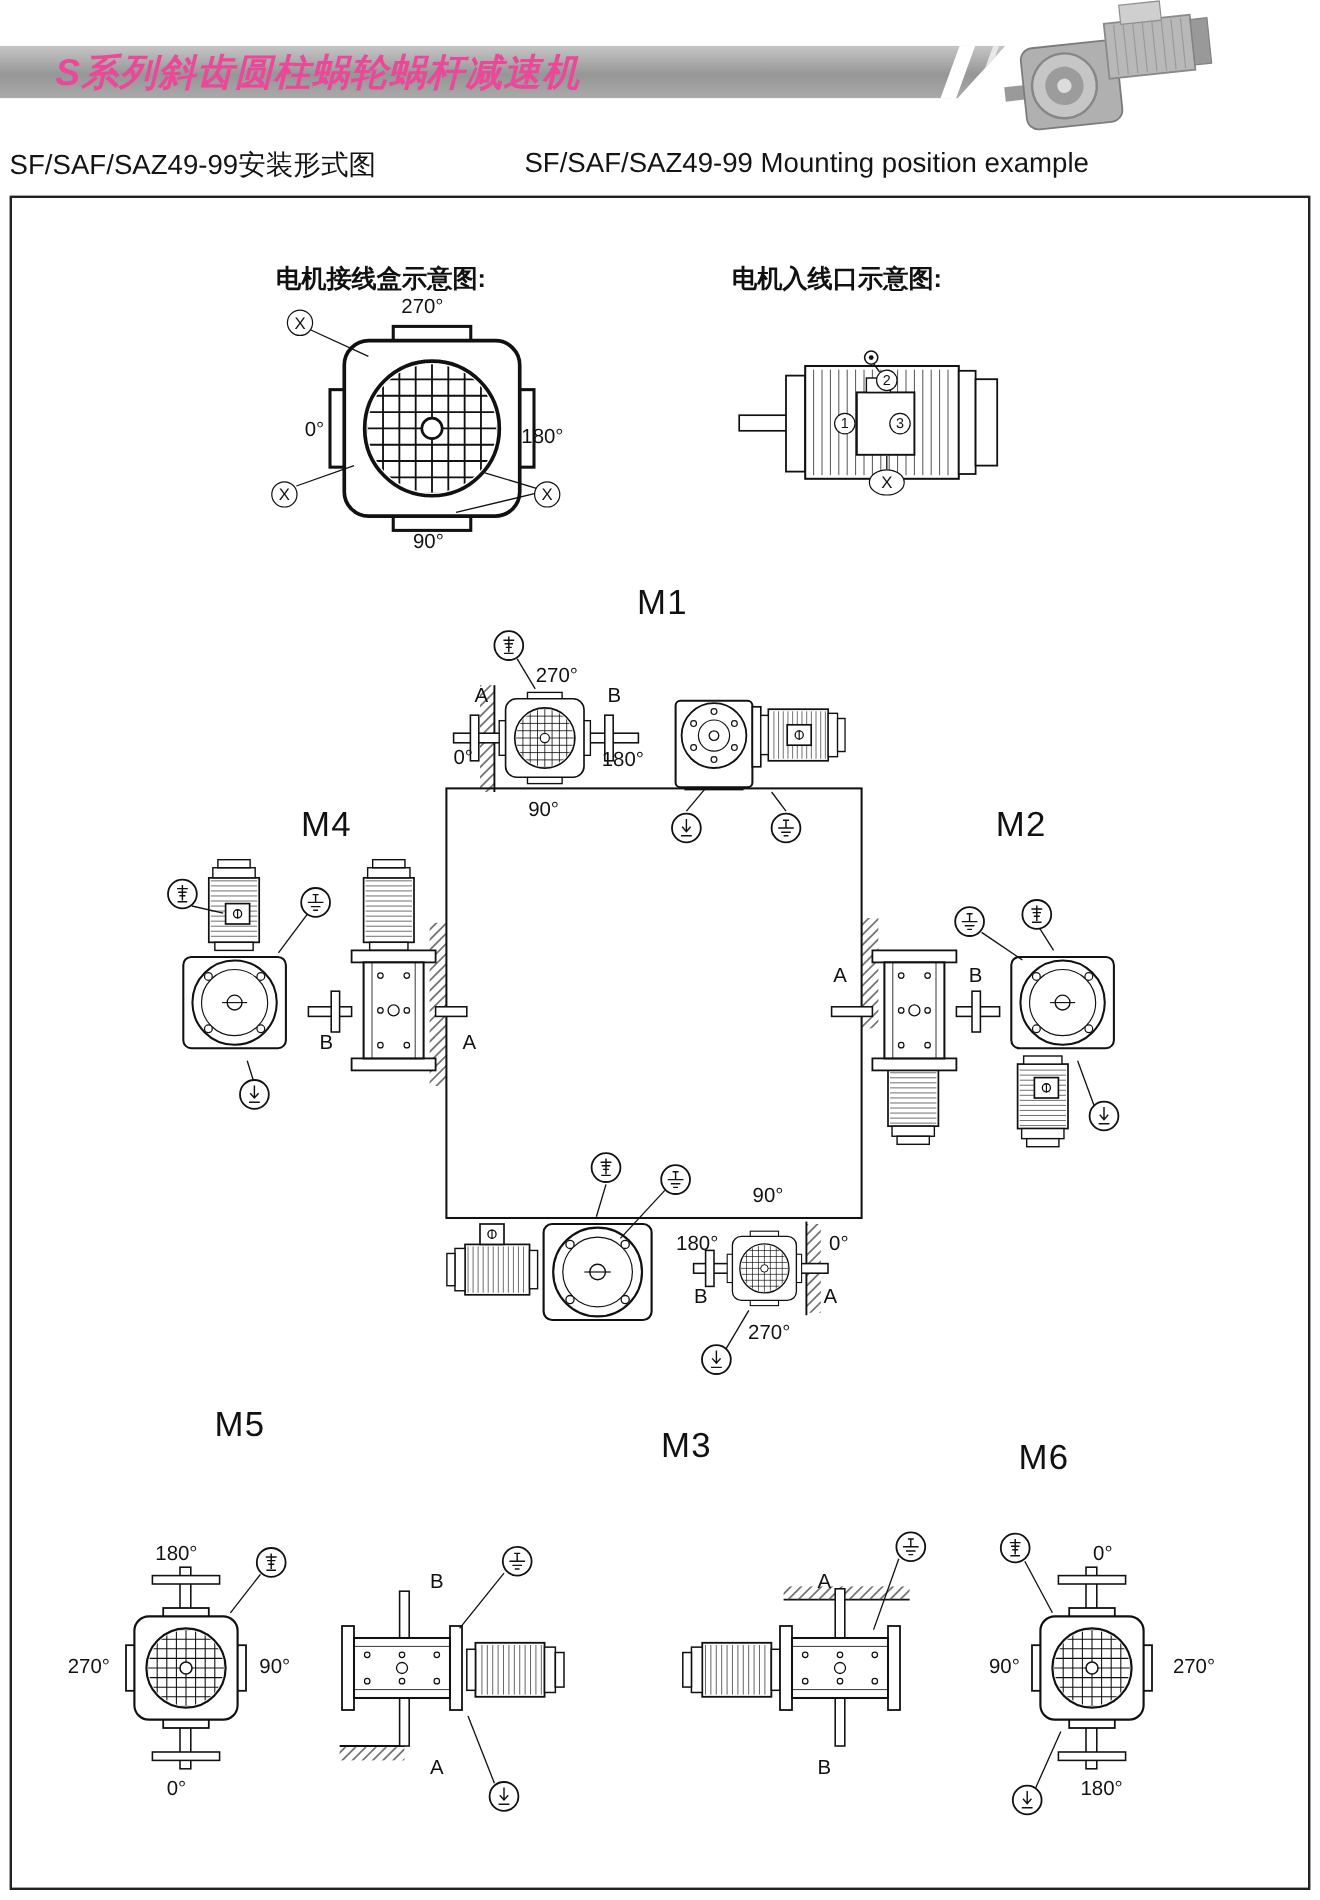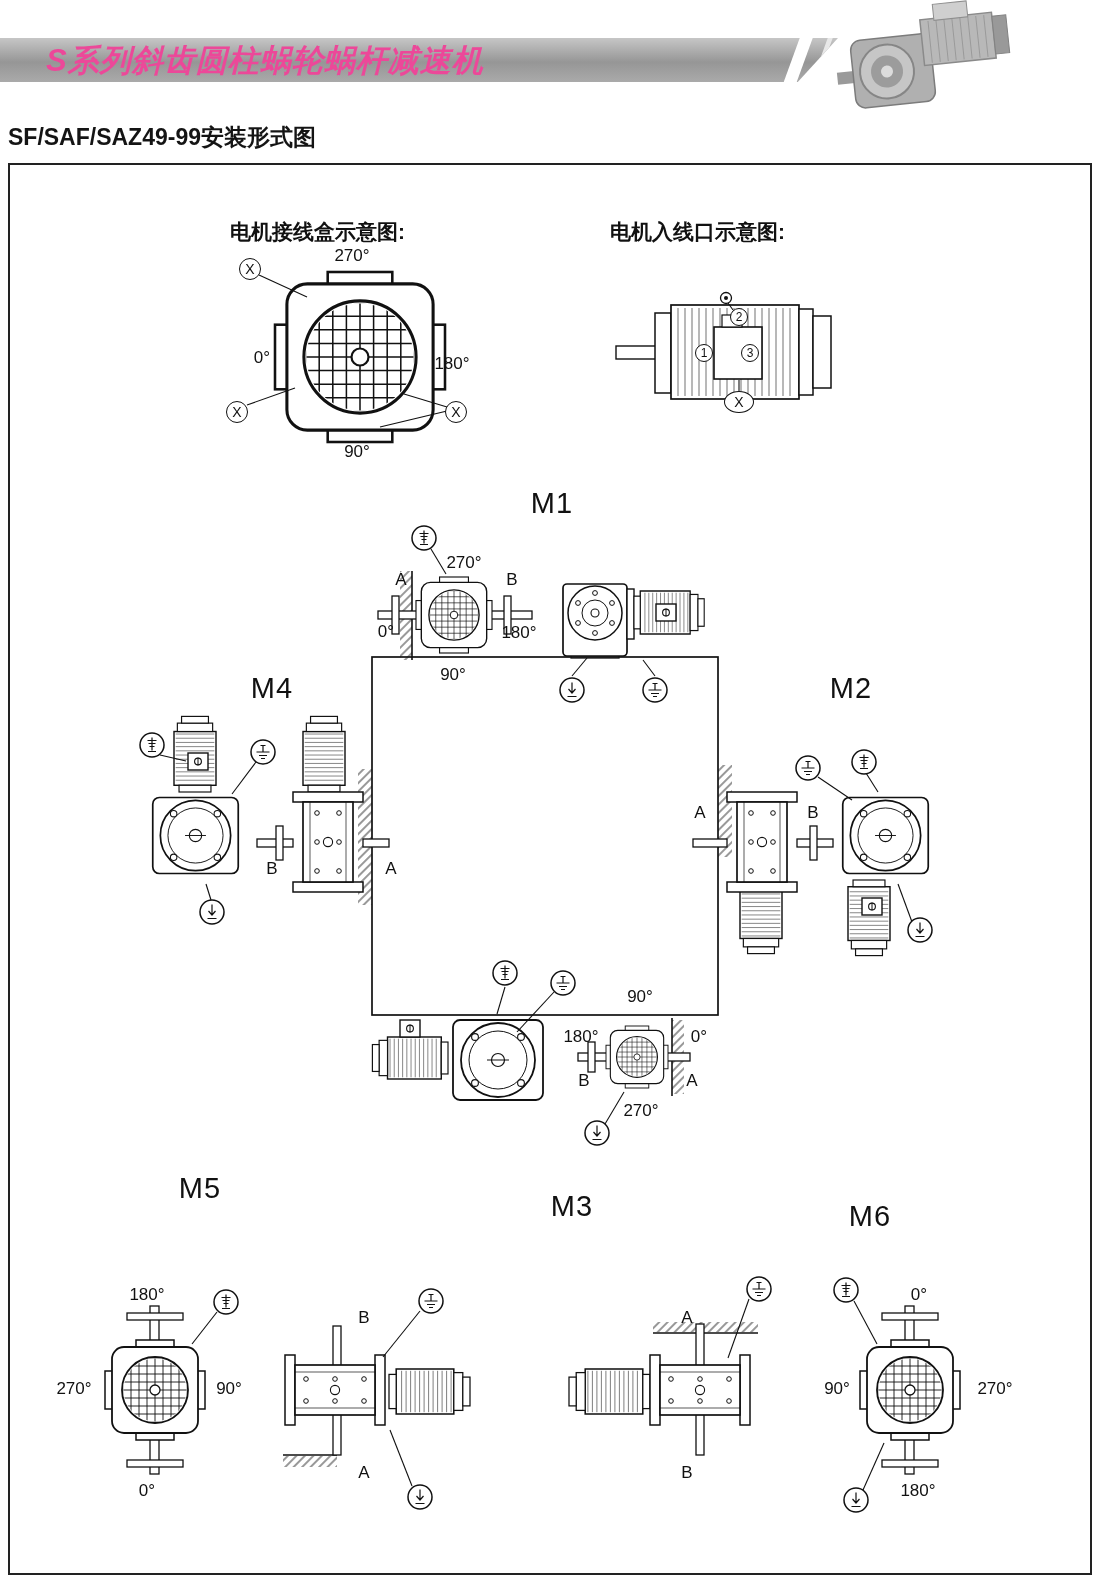--- a/index.html
+++ b/index.html
@@ -22,21 +22,21 @@
   .banner .slash2 {
     position:absolute; right:14px; top:-4px; width:5px; height:56px;
     background:#e8e8e8; transform:skewX(-20deg);
   }
   .banner-title {
     position:absolute; left:14px; top:38px; height:44px; line-height:46px;
     font-size:31px; font-weight:bold; font-style:italic; letter-spacing:1px;
     color:#ec4899; white-space:nowrap;margin-left:32px;
   }
   .subtitle-cn, .subtitle-en {
-    position:absolute; top:122px; font-size:23px; font-weight:bold; white-space:nowrap;
+    position:absolute; top:122px; font-size:23px; font-weight:normal; white-space:nowrap;
   }
   .subtitle-cn { left:8px; }
   .subtitle-en { left:437px; }
 
   .frame {
     position:absolute; left:8px; top:163px; width:1084px; height:1412px;
     border:2px solid #222;
   }
   .art { position:absolute; left:0; top:0; width:1100px; height:1583px; }
 
@@ -61,20 +61,21 @@
 
 <div class="page">
 
   <div class="banner">
     <div class="slash"></div>
     <div class="slash2"></div>
   </div>
   <div class="banner-title">S系列斜齿圆柱蜗轮蜗杆减速机</div>
 
   <div class="subtitle-cn">SF/SAF/SAZ49-99安装形式图</div>
+  <div class="subtitle-en">SF/SAF/SAZ49-99 Mounting position example</div>
 
   <div class="frame"></div>
 
   <svg class="art" viewBox="0 0 1100 1583">
     <defs>
       <clipPath id="gc">
           <circle cx="50" cy="50" r="31.5"></circle>
         </clipPath>
       <pattern id="hatch" width="6" height="6" patternUnits="userSpaceOnUse" patternTransform="rotate(45)">
         <line x1="3" y1="0" x2="3" y2="6" stroke="#444" stroke-width="1.1"></line>

